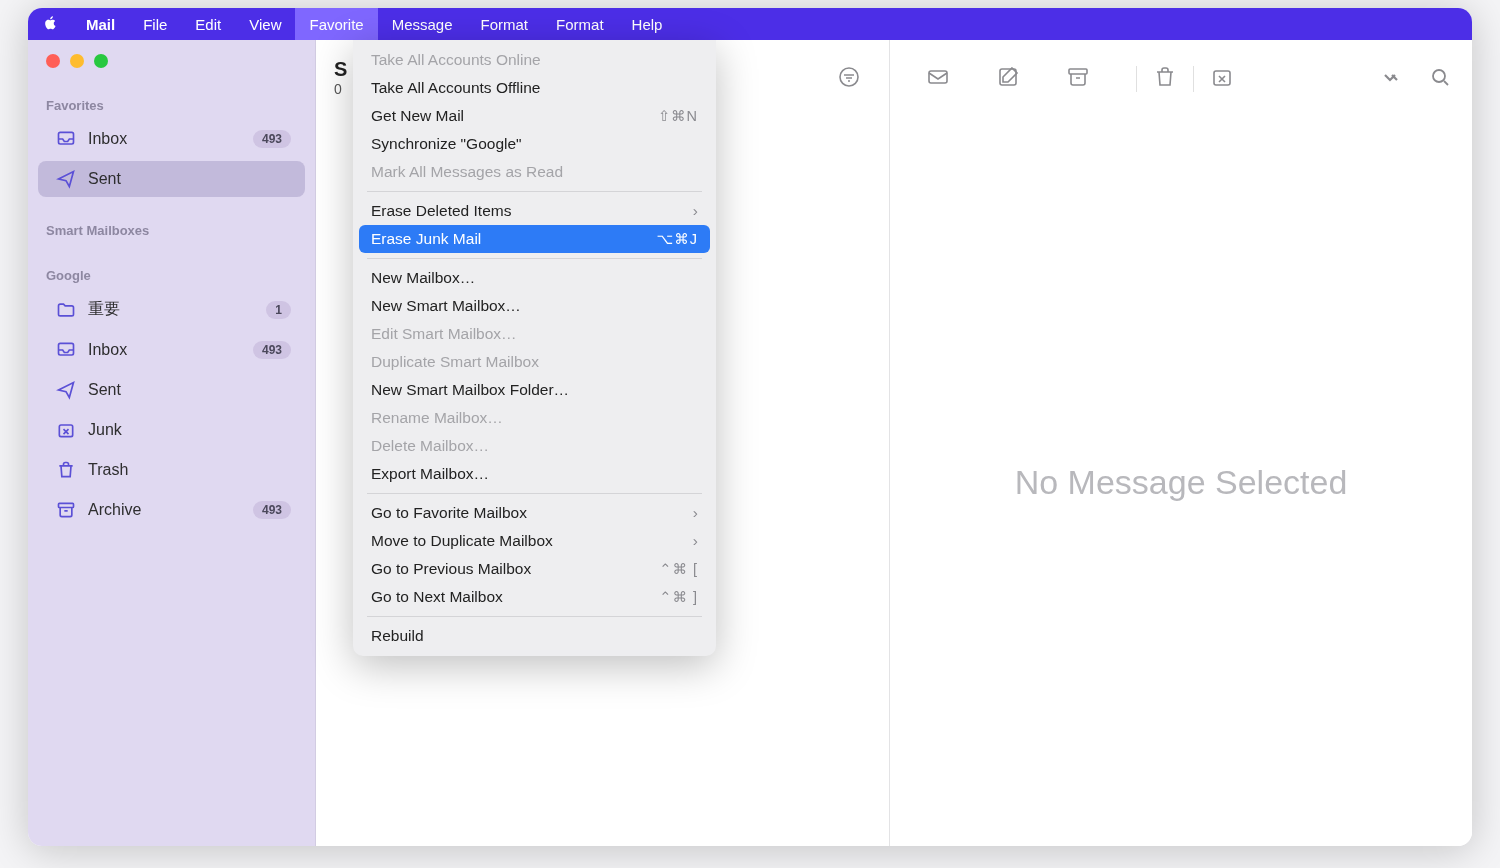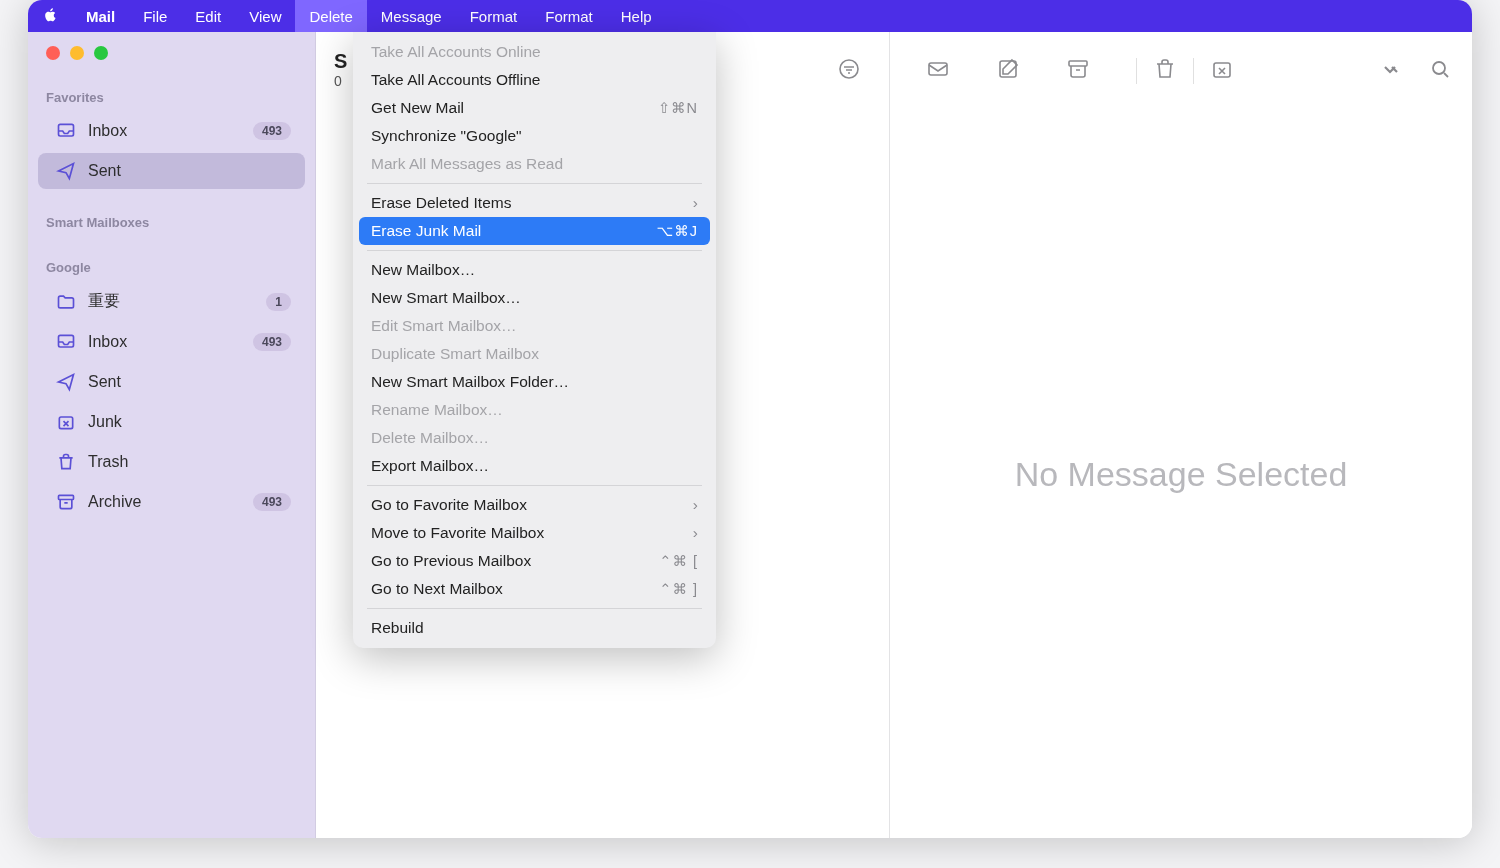--- a/index.html
+++ b/index.html
@@ -7,21 +7,21 @@
   body {
     font-family: -apple-system, "Helvetica Neue", Arial, sans-serif;
     background: #f4f4f6;
     width: 1500px;
     height: 868px;
     overflow: hidden;
   }
   .window {
     width: 1444px;
     height: 838px;
-    margin: 0 auto;
+    margin: 8px auto;
     border-radius: 14px;
     overflow: hidden;
     box-shadow: 0 4px 40px rgba(0,0,0,0.2);
     background: #fff;
     position: relative;
     display: flex;
     flex-direction: column;
   }
 
   
@@ -192,21 +192,21 @@
   <div class="menubar">
     <span class="apple-icon">
       <svg viewBox="0 0 20 20" width="16" height="16" fill="#fff">
           <path d="M14.7 10.5c0-2 1.6-2.9 1.7-3-0.9-1.4-2.4-1.6-2.9-1.6-1.2-.1-2.4.7-3 .7-.6 0-1.6-.7-2.6-.7-1.3 0-2.6.8-3.3 2-1.4 2.4-.4 6 1 8 0.7 1 1.5 2 2.5 2 1 0 1.4-.6 2.6-.6s1.6.6 2.6.6c1.1 0 1.8-1 2.5-2 .8-1.1 1.1-2.2 1.1-2.3-.1 0-2.2-.8-2.2-3.1zM12.7 4.2c.6-.7 1-1.7.9-2.7-.9 0-1.9.6-2.5 1.3-.5.6-1 1.6-.9 2.6 1 .1 1.9-.5 2.5-1.2z"></path>
         </svg>
     </span>
     <div class="menu-item bold">Mail</div>
     <div class="menu-item">File</div>
     <div class="menu-item">Edit</div>
     <div class="menu-item">View</div>
-    <div class="menu-item active">Delete</div>
+    <div class="menu-item active">Favorite</div>
     <div class="menu-item">Message</div>
     <div class="menu-item">Format</div>
     <div class="menu-item">Format</div>
     <div class="menu-item">Help</div>
   </div>
 
   <div class="content">
 
     <div class="sidebar">
       <div class="traffic">
@@ -412,21 +412,21 @@
       </div>
       <div class="dd-item">
         <span class="dd-label">Export Mailbox…</span>
       </div>
       <div class="dd-sep"></div>
       <div class="dd-item">
         <span class="dd-label">Go to Favorite Mailbox</span>
         <span class="dd-chevron">›</span>
       </div>
       <div class="dd-item">
-        <span class="dd-label">Move to Favorite Mailbox</span>
+        <span class="dd-label">Move to Duplicate Mailbox</span>
         <span class="dd-chevron">›</span>
       </div>
       <div class="dd-item">
         <span class="dd-label">Go to Previous Mailbox</span>
         <span class="dd-shortcut">⌃⌘ [</span>
       </div>
       <div class="dd-item">
         <span class="dd-label">Go to Next Mailbox</span>
         <span class="dd-shortcut">⌃⌘ ]</span>
       </div>

